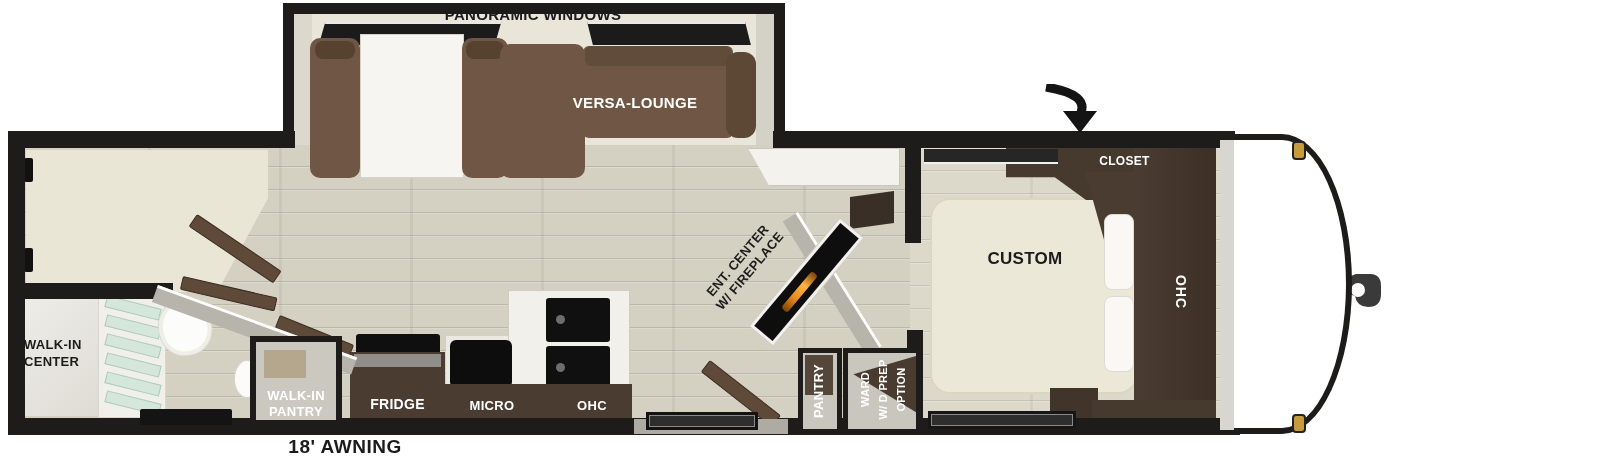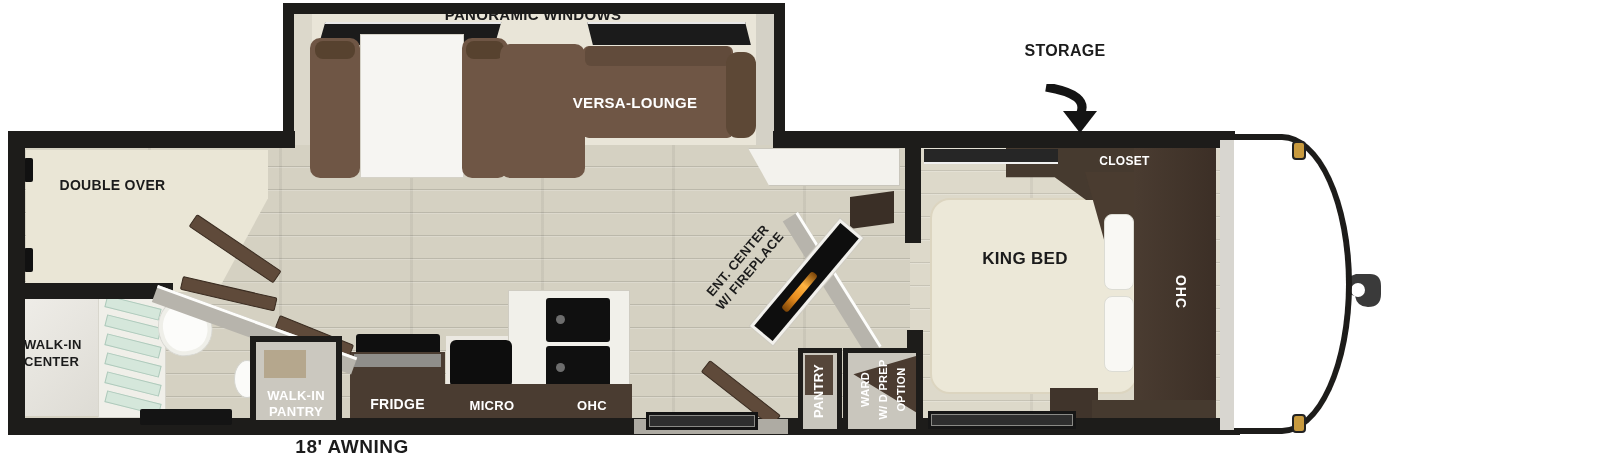--- a/index.html
+++ b/index.html
@@ -59,21 +59,20 @@
   <div class="wall" style="left:8px;top:131px;width:287px;height:17px;"></div>
   <div class="wall" style="left:773px;top:131px;width:462px;height:17px;"></div>
   <div class="wall" style="left:8px;top:131px;width:17px;height:304px;"></div>
   <div class="wall" style="left:8px;top:418px;width:1232px;height:17px;"></div>
 
   <div class="abs" style="left:26px;top:150px;width:242px;height:142px;background:#eae6d6;z-index:8;
               clip-path:polygon(0 0,100% 0,100% 34%,79% 100%,0 100%);"></div>
   <div class="abs" style="left:24px;top:158px;width:9px;height:24px;background:#111;border-radius:2px;z-index:9;"></div>
   <div class="abs" style="left:24px;top:248px;width:9px;height:24px;background:#111;border-radius:2px;z-index:9;"></div>
   <div class="lbl" style="left:30px;top:176px;width:165px;font-size:14px;line-height:18px;">
-    <div>DOUBLE OVER</div>
   </div>
 
   <div class="door" style="left:197px;top:214px;width:100px;transform:rotate(34deg);transform-origin:left top;"></div>
   <div class="door" style="left:183px;top:276px;width:95px;height:12px;transform:rotate(13deg);transform-origin:left top;"></div>
   <div class="door" style="left:280px;top:315px;width:78px;height:12px;transform:rotate(22deg);transform-origin:left top;"></div>
 
   <div class="wall" style="left:8px;top:283px;width:165px;height:16px;z-index:16;"></div>
   <div class="abs" style="left:158px;top:285px;width:212px;height:15px;background:#b7b4ac;border-top:3px solid #fdfdfb;
               transform:rotate(20deg);transform-origin:left top;z-index:16;"></div>
   <div class="abs" style="left:24px;top:292px;width:76px;height:124px;background:linear-gradient(135deg,#efede8,#dddbd4);
@@ -165,21 +164,21 @@
   <div class="abs" style="left:1006px;top:146px;width:174px;height:54px;background:#463a2f;z-index:10;
               clip-path:polygon(0 0,100% 0,100% 100%,46% 100%,28% 58%,0 58%);"></div>
   <div class="abs" style="left:1085px;top:172px;width:52px;height:74px;background:#4a3c30;
               clip-path:polygon(0 0,100% 0,100% 100%,40% 100%);z-index:10;"></div>
   <div class="lbl lbl-white" style="left:1072px;top:154px;width:105px;font-size:12px;">CLOSET</div>
 
   <div class="abs" style="left:930px;top:198px;width:204px;height:192px;background:#ece8d8;border:2px solid #dcd5c0;border-radius:20px;z-index:9;"></div>
   <div class="abs" style="left:1104px;top:214px;width:28px;height:74px;background:#f9f8f4;border:1px solid #dcdcd4;border-radius:8px;z-index:10;"></div>
   <div class="abs" style="left:1104px;top:296px;width:28px;height:74px;background:#f9f8f4;border:1px solid #dcdcd4;border-radius:8px;z-index:10;"></div>
   <div class="lbl" style="left:930px;top:246px;width:190px;font-size:17px;line-height:26px;">
-    <div>KING BED</div>
+    <div>CUSTOM</div>
   </div>
 
   <div class="abs" style="left:1134px;top:148px;width:82px;height:284px;background:linear-gradient(90deg,#4a3c31,#3c2f26);z-index:10;"></div>
   <div class="abs" style="left:1050px;top:388px;width:48px;height:44px;background:#40342b;z-index:10;"></div>
   <div class="abs" style="left:1092px;top:400px;width:124px;height:32px;background:#463a2f;z-index:10;"></div>
   <div class="lbl lbl-white vrot-cw" style="left:1141px;top:284px;width:80px;height:16px;font-size:14px;letter-spacing:1px;">OHC</div>
 
   <div class="abs" style="left:928px;top:411px;width:148px;height:18px;background:#2e2e2e;border:3px solid #161616;
               box-sizing:border-box;box-shadow:inset 0 0 0 1px #8a8a86;z-index:19;"></div>
 
@@ -187,22 +186,21 @@
   <svg class="abs" style="left:1334px;top:260px;z-index:23;" width="54" height="58" viewBox="0 0 54 58">
     <path d="M2 22 L22 14 L36 14 Q47 14 47 26 L47 34 Q47 47 34 47 Q23 47 21 36 L2 30 Z" fill="#3a3a3a"></path>
     <circle cx="24" cy="30" r="7" fill="#ffffff"></circle>
   </svg>
   <div class="abs" style="left:1234px;top:134px;width:118px;height:300px;background:#ffffff;border:6px solid #1d1c1a;border-left:none;
               border-radius:0 70px 70px 0 / 0 150px 150px 0;box-sizing:border-box;z-index:25;"></div>
   <div class="abs" style="left:1292px;top:141px;width:10px;height:15px;background:#c89a3e;border:2px solid #222;border-radius:4px;z-index:26;"></div>
   <div class="abs" style="left:1292px;top:414px;width:10px;height:15px;background:#c89a3e;border:2px solid #222;border-radius:4px;z-index:26;"></div>
 
   <div class="lbl" style="left:980px;top:40px;width:170px;font-size:16px;line-height:21px;">
-    <div>STORAGE</div>
   </div>
   <svg class="abs" style="left:1042px;top:84px;z-index:30;" width="58" height="50" viewBox="0 0 58 50">
     <path d="M4 3 C 34 8, 45 17, 38 31" fill="none" stroke="#141414" stroke-width="9"></path>
     <polygon points="21,27 55,27 38,49" fill="#141414"></polygon>
   </svg>
 
-  <div class="lbl" style="left:272px;top:436px;width:160px;font-size:19px;letter-spacing:.5px;">18' AWNING</div>
+  <div class="lbl" style="left:265px;top:436px;width:160px;font-size:19px;letter-spacing:.5px;">18' AWNING</div>
 
 </div>
 
 </body></html>

